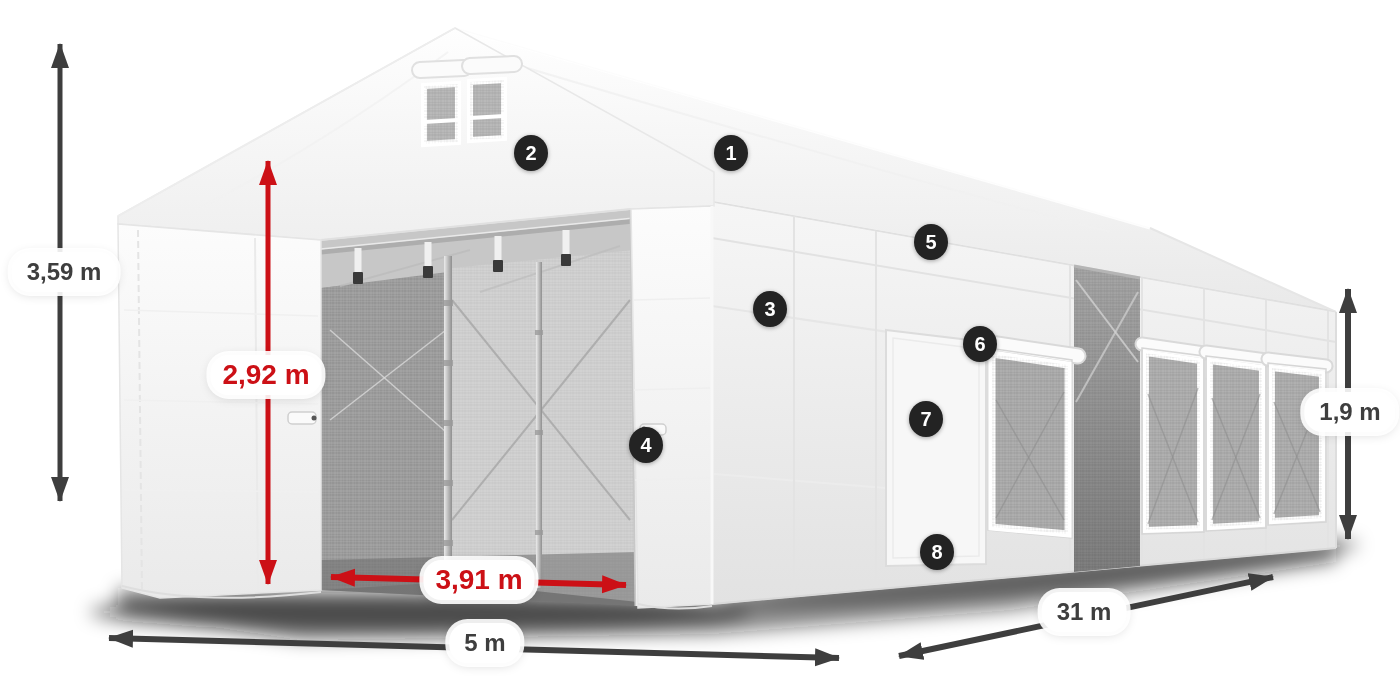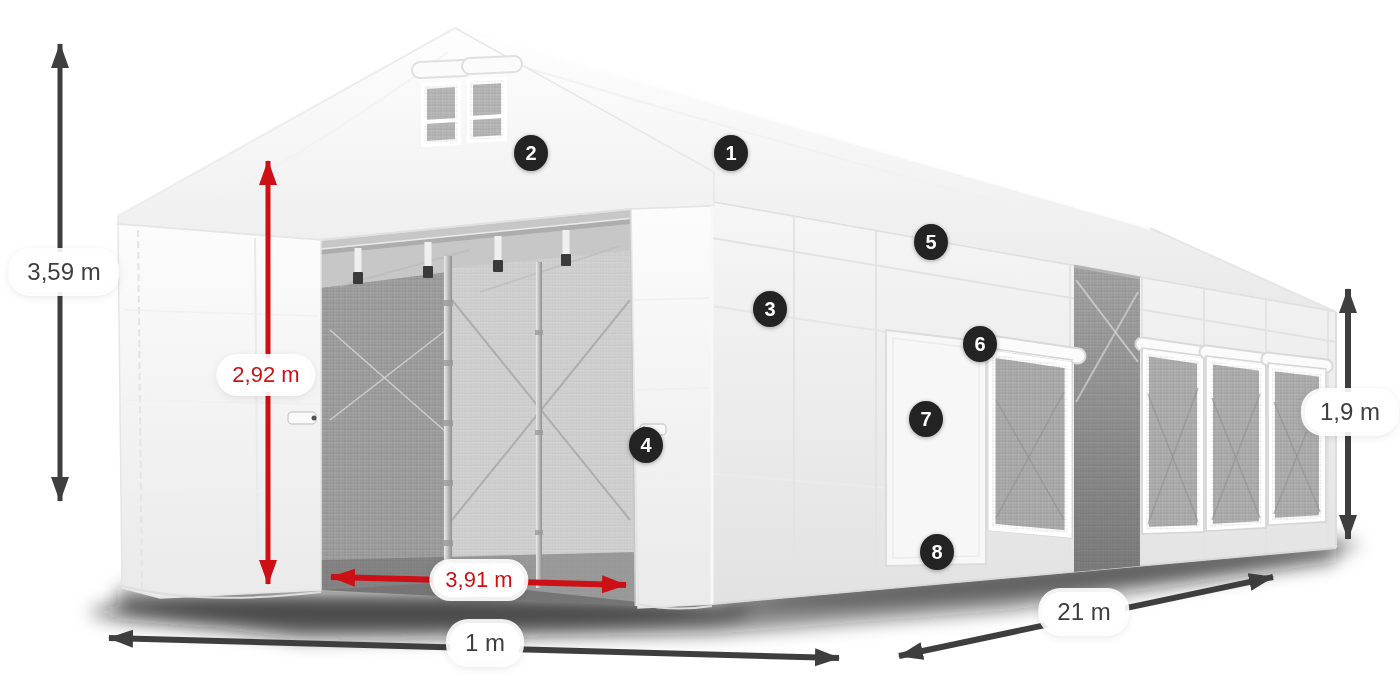--- a/index.html
+++ b/index.html
@@ -12,26 +12,26 @@
   *{box-sizing:border-box}
   html,body{margin:0;padding:0;background:#ffffff}
   .stage{
     position:relative;width:1400px;height:700px;background:#ffffff;
     font-family:"Liberation Sans",sans-serif;overflow:hidden;
   }
   svg.scene{position:absolute;left:0;top:0;z-index:1}
   .pill{
     position:absolute;transform:translate(-50%,-50%);
     background:var(--pill-background);
-    border-radius:18px;font-weight:normal;white-space:nowrap;z-index:3;
+    border-radius:18px;font-weight:bold;white-space:nowrap;z-index:3;
     box-shadow:0 0 0 4px rgba(255,255,255,.9),0 2px 12px rgba(0,0,0,.18);
     line-height:1;
   }
   .pill.dark{color:var(--dimension-dark);font-size:24px;padding:8px 15px}
-  .pill.red{color:var(--dimension-red);font-size:22px;padding:6px 12px}
+  .pill.red{color:var(--dimension-red);font-size:28px;padding:6px 12px}
   .callout{
     position:absolute;transform:translate(-50%,-50%);
     width:34px;height:36px;border-radius:50%;
     background:var(--callout-background);color:var(--callout-text);
     display:flex;align-items:center;justify-content:center;
     font-size:20px;font-weight:bold;z-index:4;cursor:pointer;
     box-shadow:0 1px 4px rgba(0,0,0,.35);
   }
   .dim{fill:none}
   .dim.dark{stroke:var(--dimension-dark)}
@@ -260,22 +260,22 @@
       <path class="dim red" d="M331,577 L626,585" stroke-width="6" marker-start="url(#headRed)" marker-end="url(#headRed)"></path>
       <path class="dim dark" d="M109,638 L839,658" stroke-width="6" marker-start="url(#headDark)" marker-end="url(#headDark)"></path>
       <path class="dim dark" d="M899,656 L1273,577" stroke-width="6" marker-start="url(#headDark)" marker-end="url(#headDark)"></path>
       <path class="dim dark" d="M1348,289 V539" stroke-width="6" marker-start="url(#headDark)" marker-end="url(#headDark)"></path>
     </g>
   </svg>
 
   <div class="pill dark" style="left:64px;top:272px">3,59 m</div>
   <div class="pill red" style="left:266px;top:375px">2,92 m</div>
   <div class="pill red" style="left:479px;top:580px">3,91 m</div>
-  <div class="pill dark" style="left:485px;top:643px">1 m</div>
-  <div class="pill dark" style="left:1084px;top:612px">21 m</div>
+  <div class="pill dark" style="left:485px;top:643px">5 m</div>
+  <div class="pill dark" style="left:1084px;top:612px">31 m</div>
   <div class="pill dark" style="left:1350px;top:412px">1,9 m</div>
 
   <div class="callout" style="left:731px;top:153px">1</div>
   <div class="callout" style="left:531px;top:153px">2</div>
   <div class="callout" style="left:770px;top:309px">3</div>
   <div class="callout" style="left:646px;top:445px">4</div>
   <div class="callout" style="left:931px;top:242px">5</div>
   <div class="callout" style="left:980px;top:344px">6</div>
   <div class="callout" style="left:926px;top:419px">7</div>
   <div class="callout" style="left:937px;top:552px">8</div>

